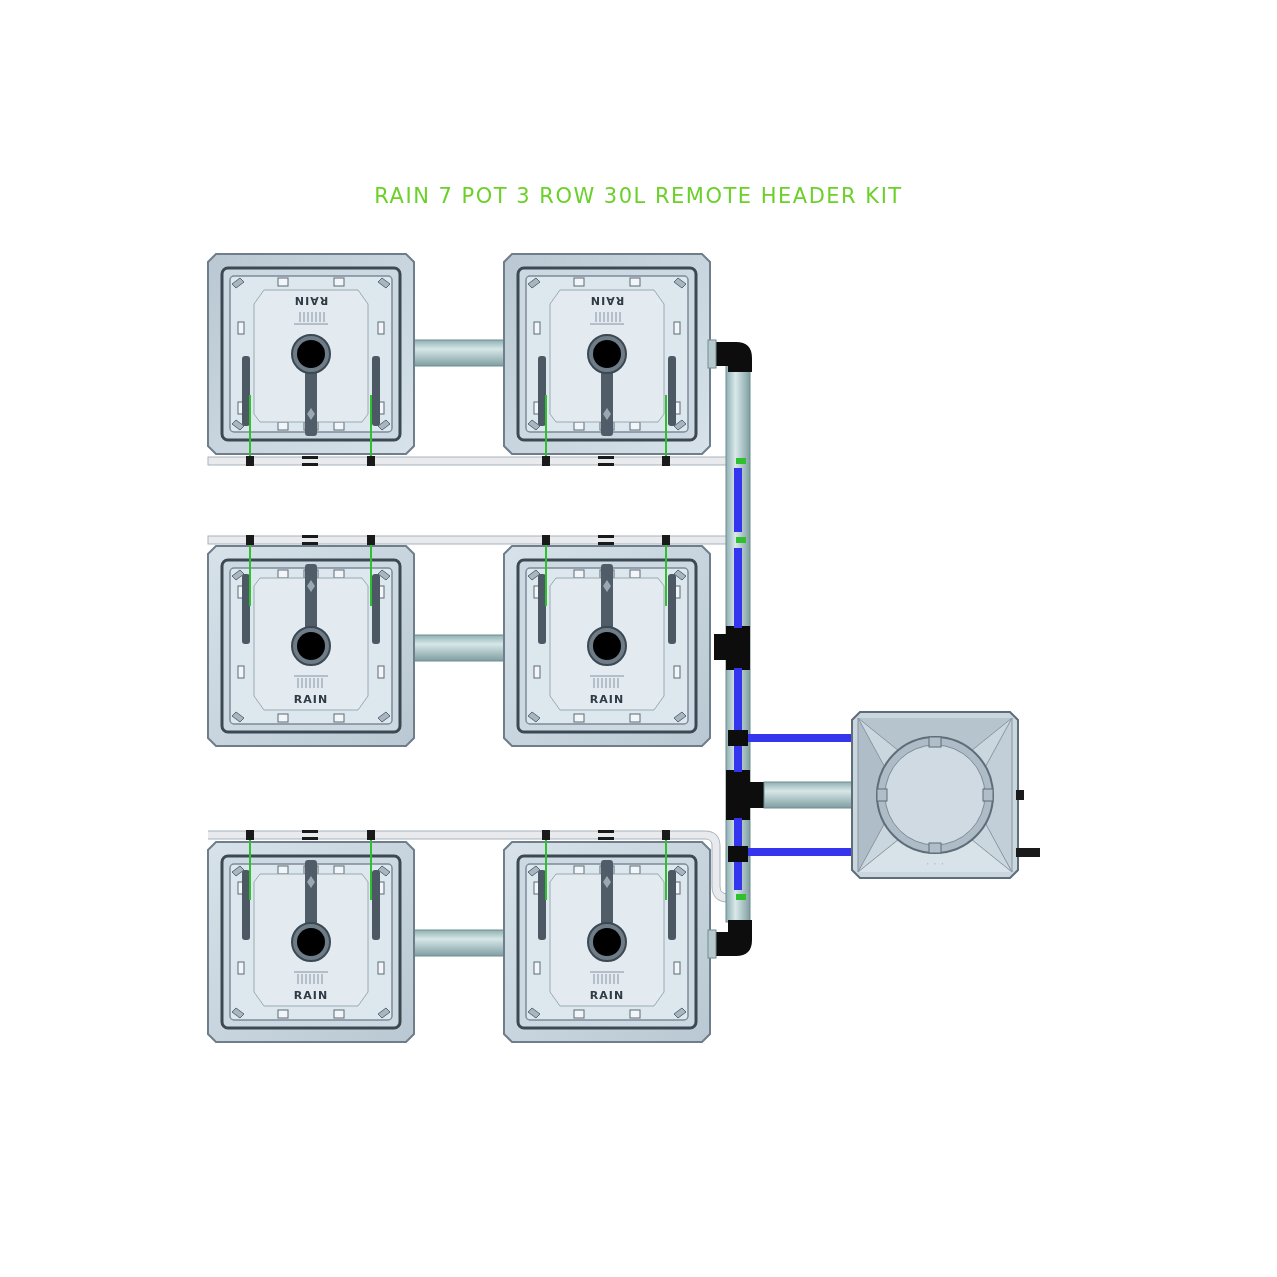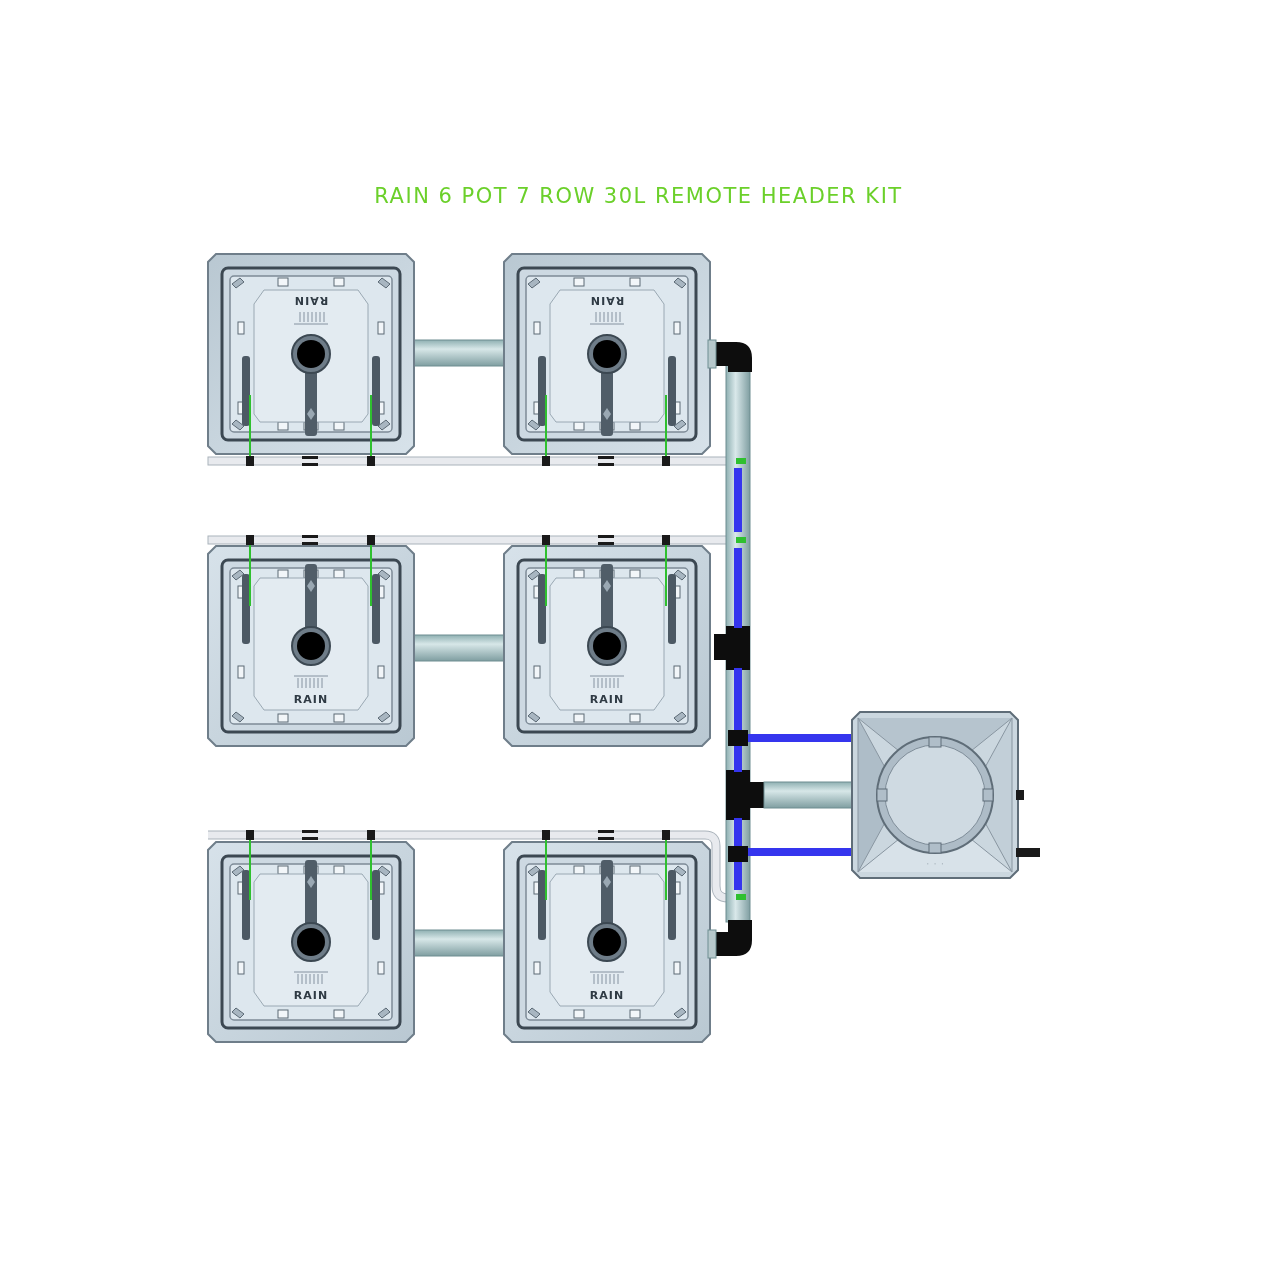--- a/index.html
+++ b/index.html
@@ -11,21 +11,21 @@
       font-weight: normal; color: #6bd02a;
     }
     svg.diagram { position: absolute; left: 0; top: 0; }
     .pot-label { font-family: "DejaVu Sans", sans-serif; font-weight: bold; font-size: 11px;
                  fill: #2f3a44; letter-spacing: 1px; }
     .tiny { font-family: "DejaVu Sans Mono", monospace; font-size: 6px; fill: #6a7884; }
   </style>
 </head>
 <body>
 
-<div class="title">RAIN 6 POT 7 ROW 30L REMOTE HEADER KIT</div>
+<div class="title">RAIN 7 POT 3 ROW 30L REMOTE HEADER KIT</div>
 
 <svg class="diagram" width="1277" height="1277" viewBox="0 0 1277 1277">
   <defs>
     <linearGradient id="pipeH" x1="0" y1="0" x2="0" y2="1">
       <stop offset="0" stop-color="#8fb0b2"></stop>
       <stop offset="0.35" stop-color="#d7e7e8"></stop>
       <stop offset="1" stop-color="#7f9ea1"></stop>
     </linearGradient>
     <linearGradient id="pipeV" x1="0" y1="0" x2="1" y2="0">
       <stop offset="0" stop-color="#8fb0b2"></stop>

